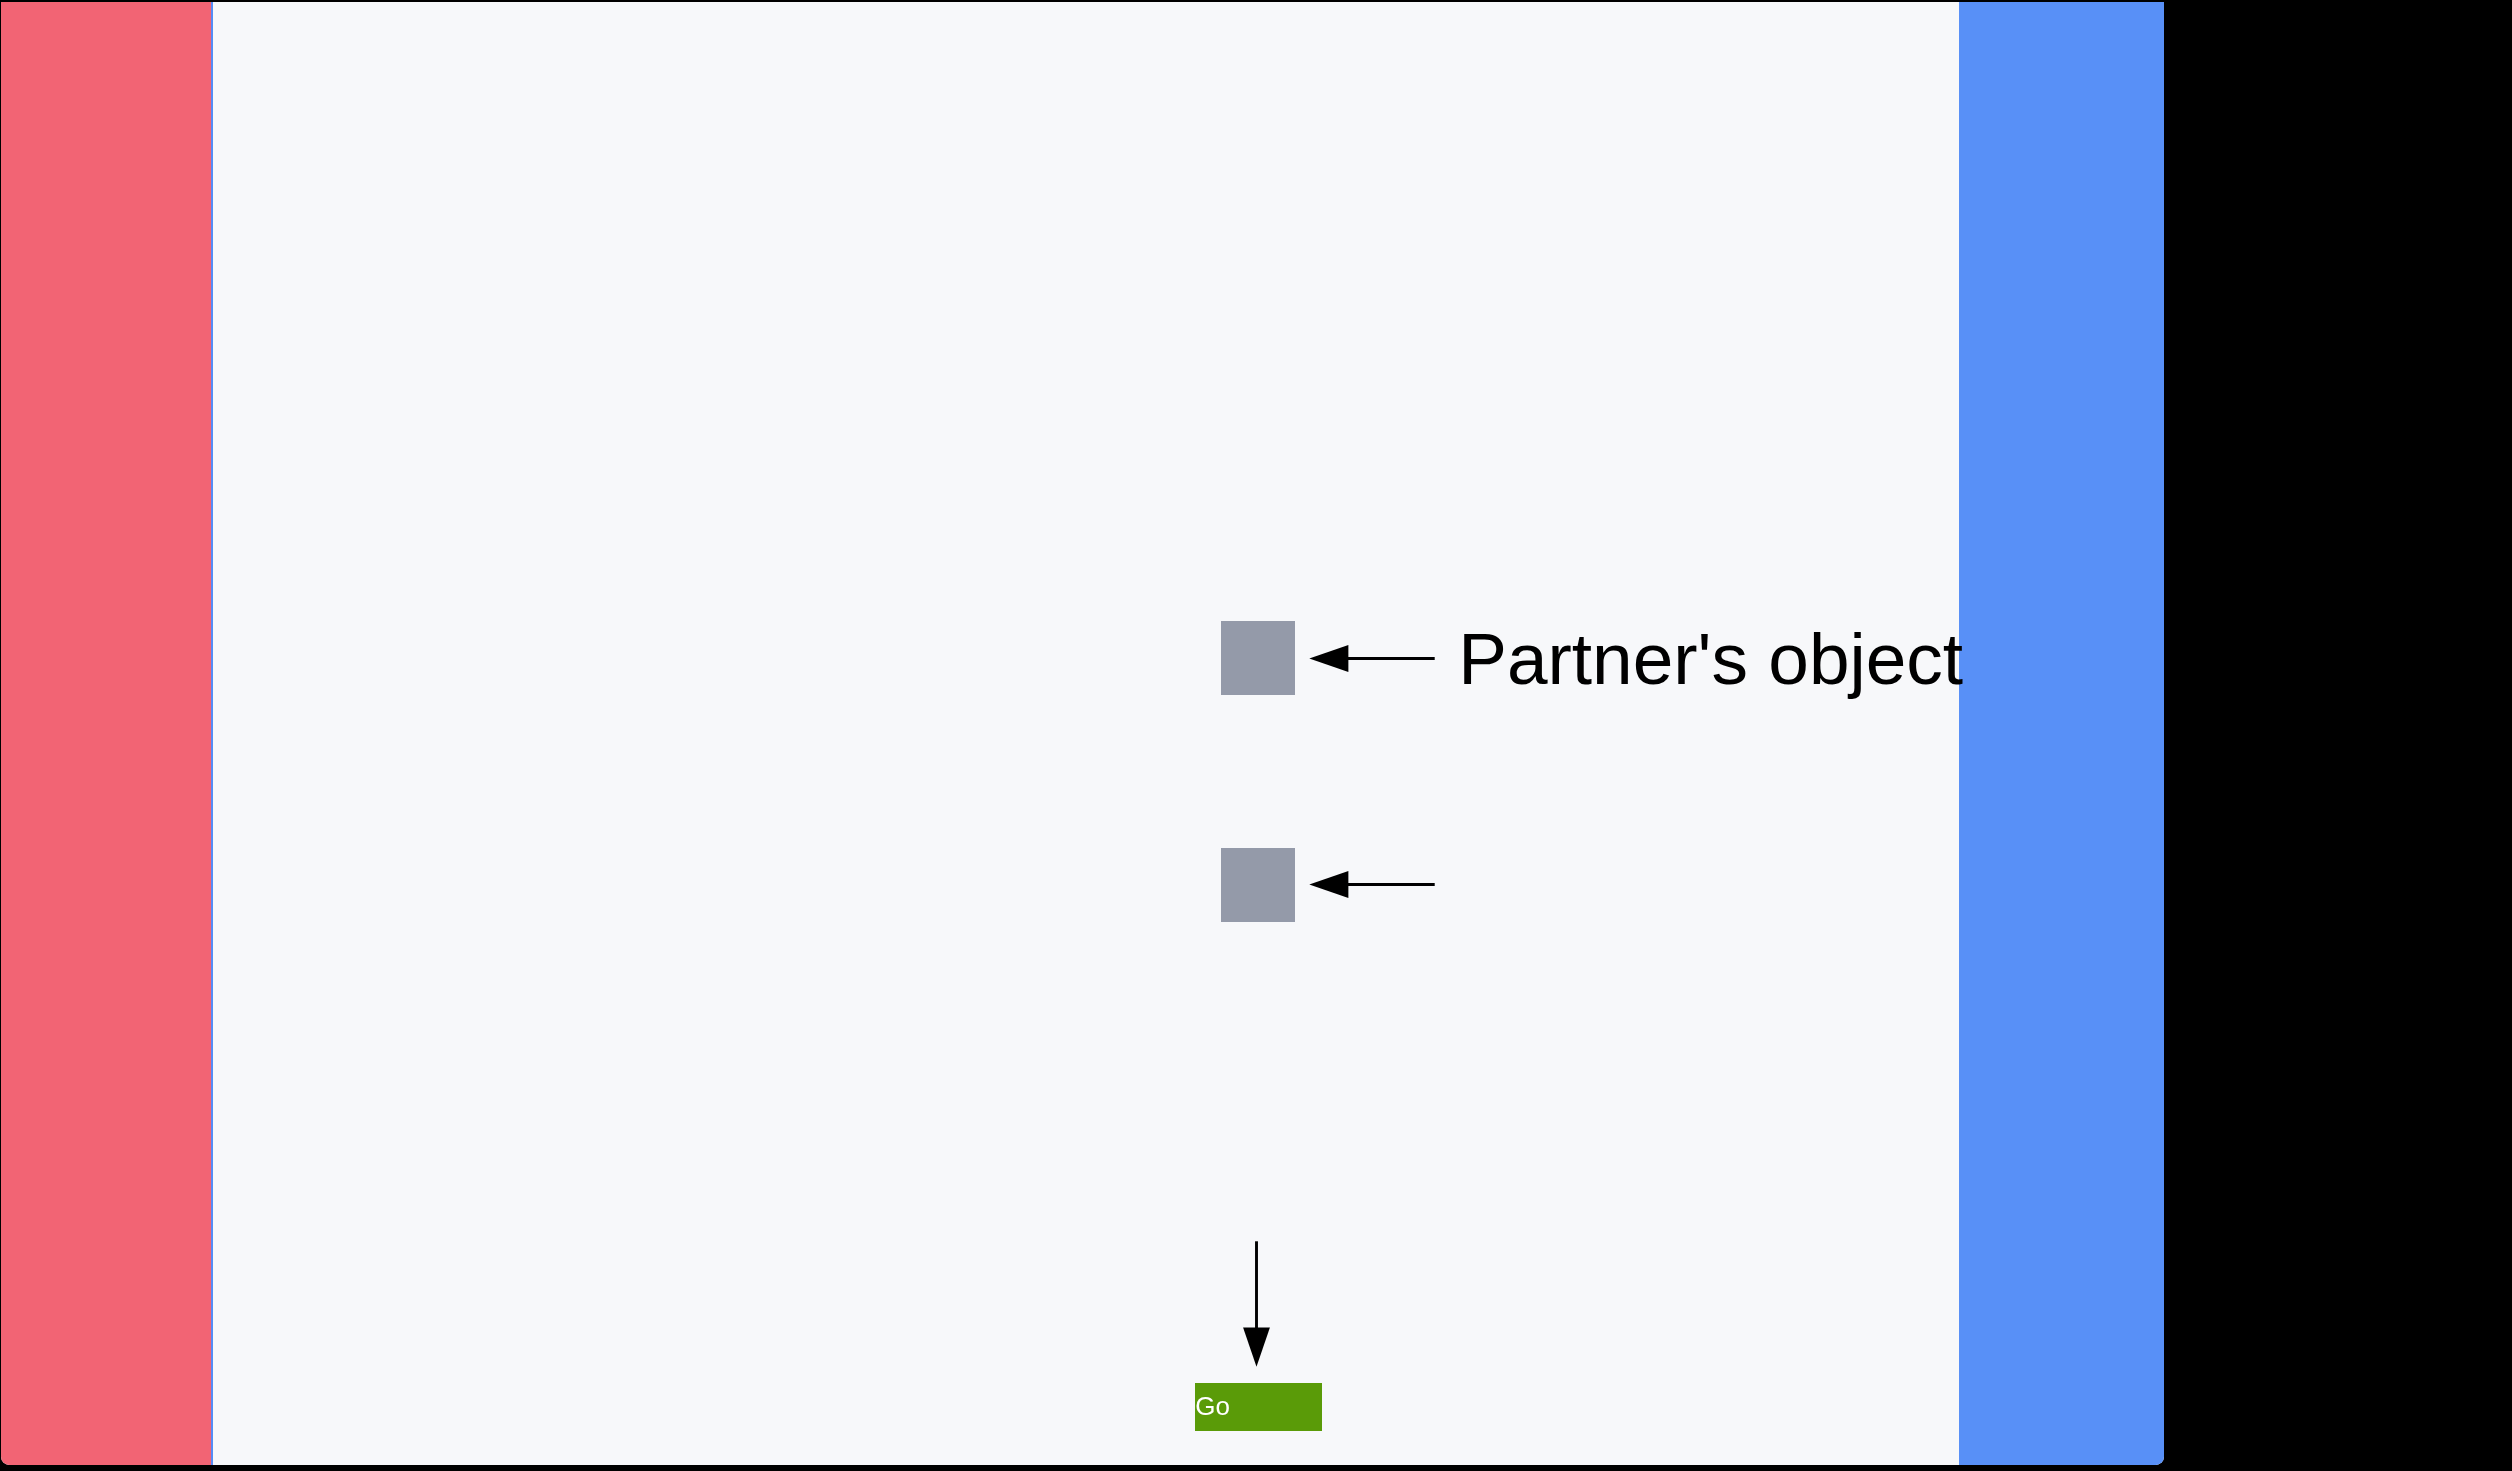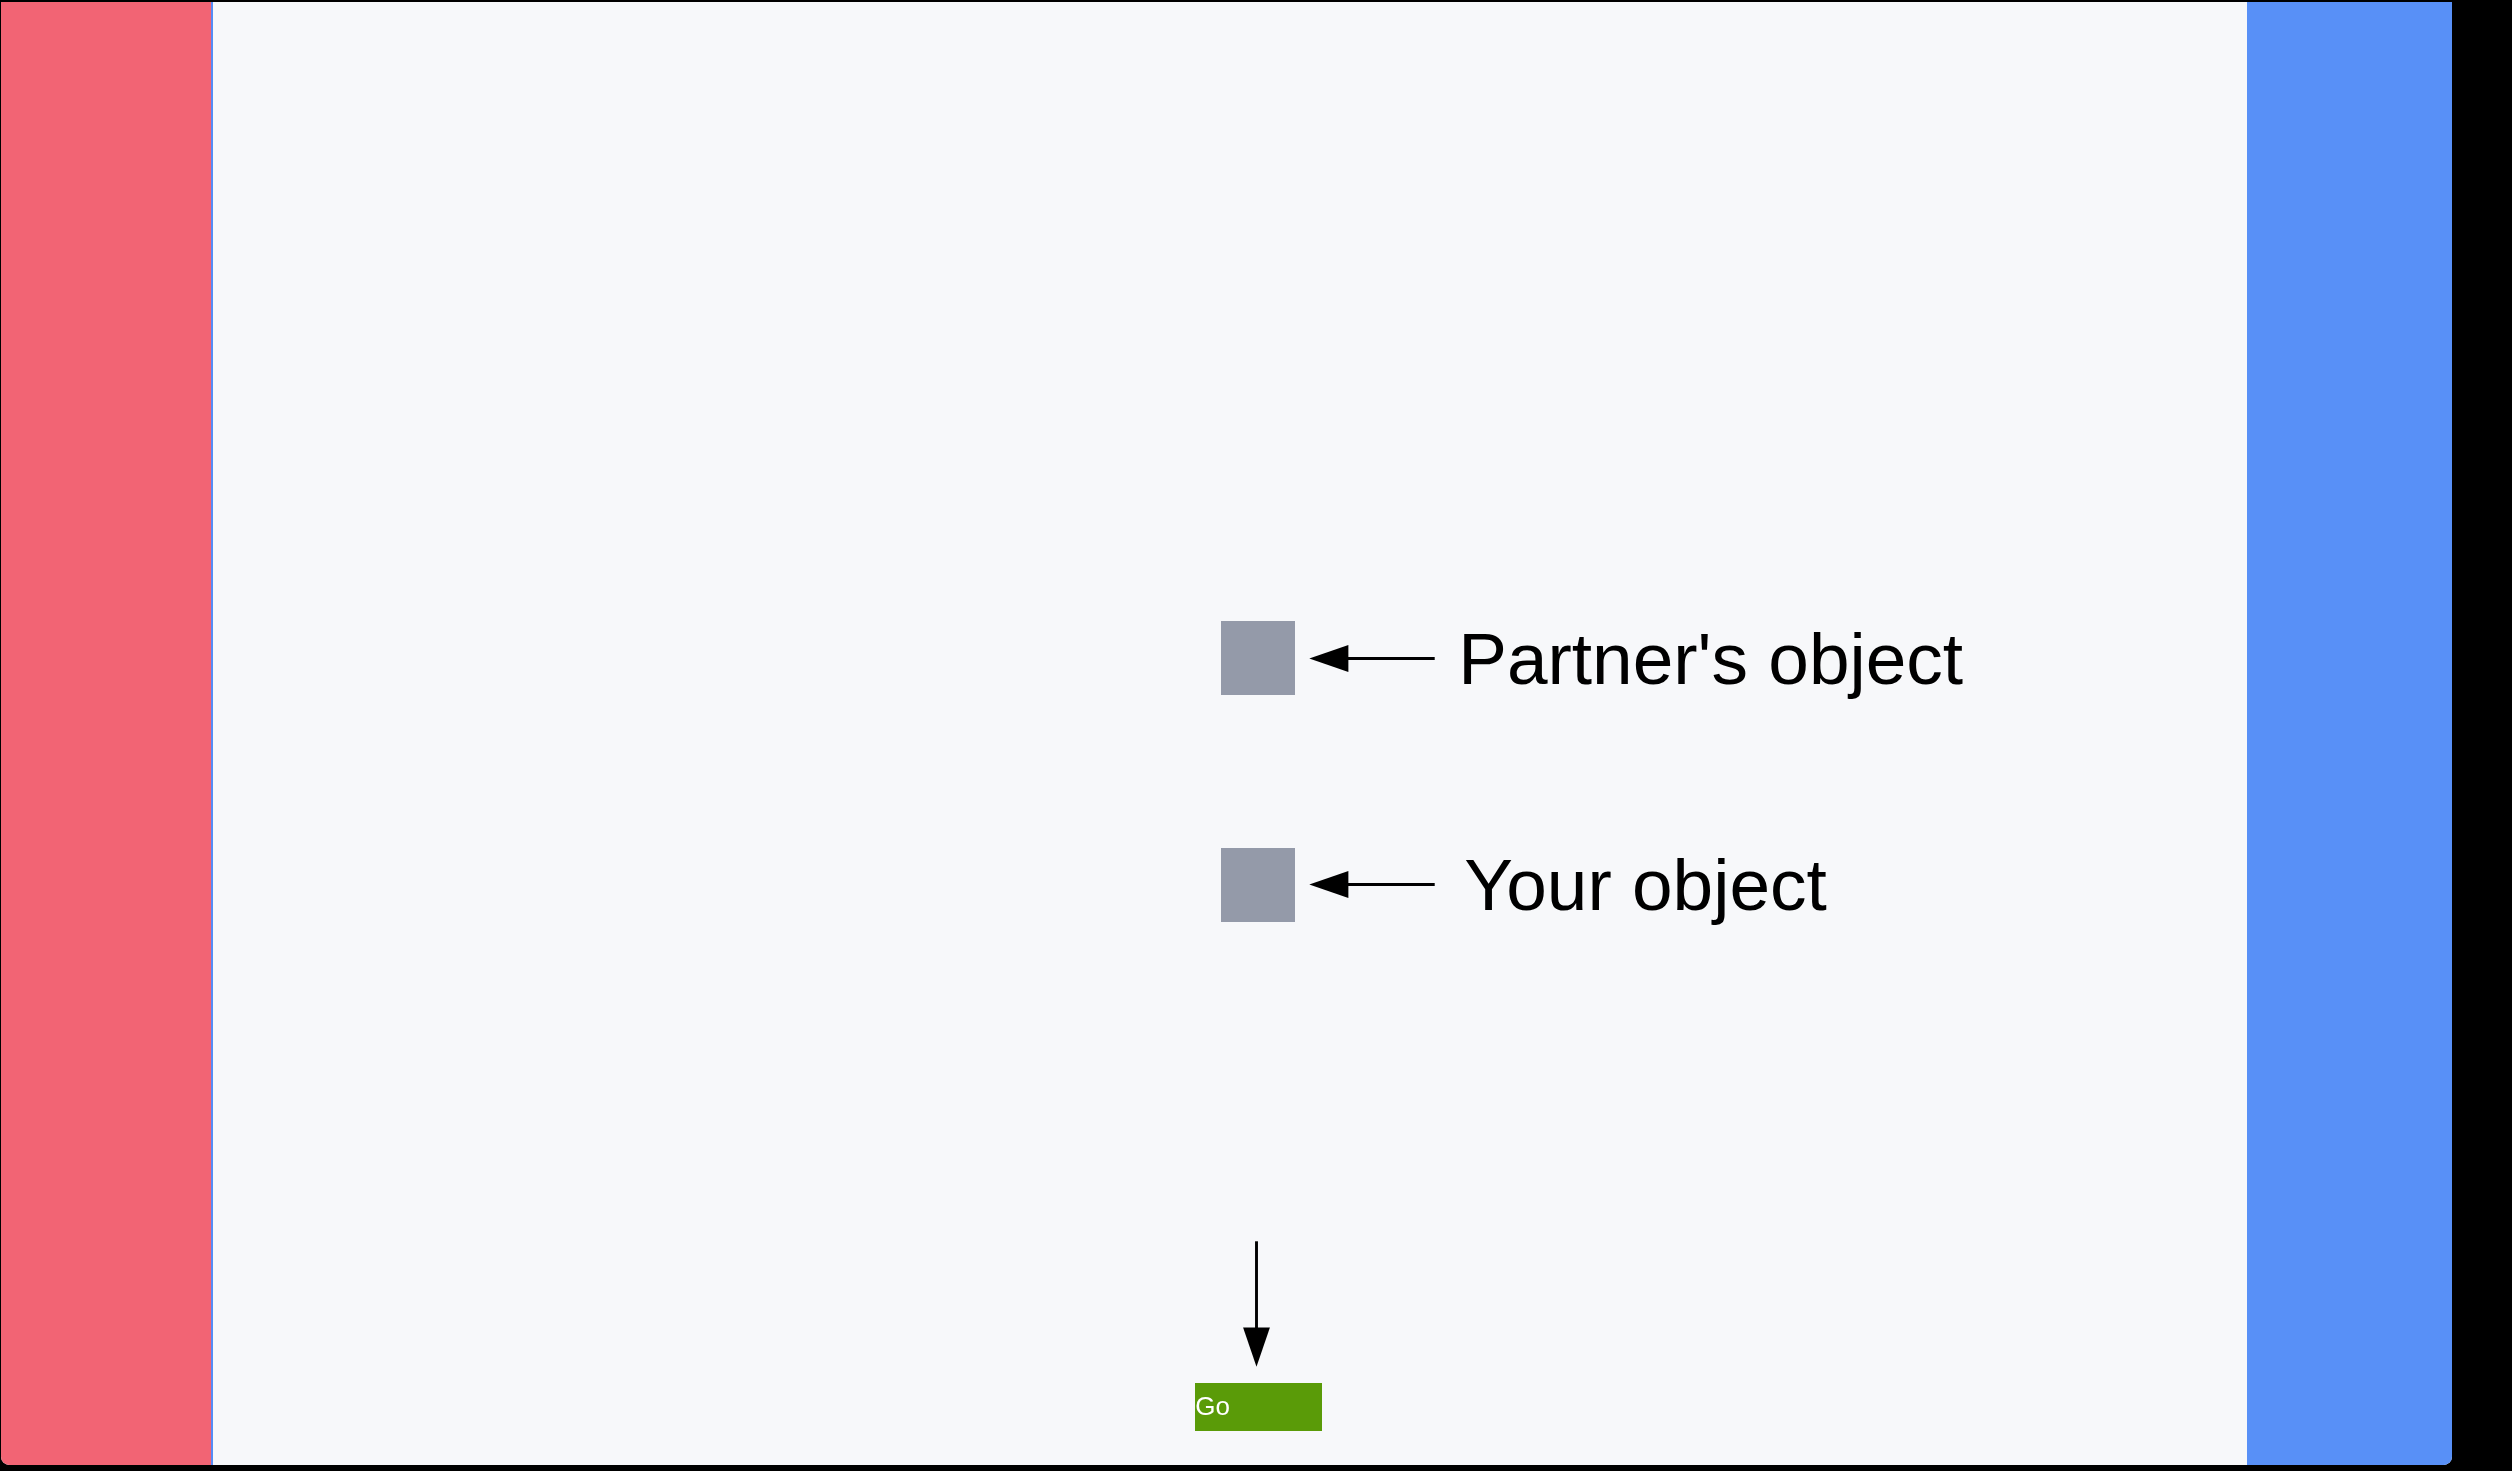--- a/index.html
+++ b/index.html
@@ -8,21 +8,21 @@
     font-family: "Liberation Sans", "DejaVu Sans", sans-serif;
     overflow: hidden;
   }
   #canvas {
     position: relative;
     width: 2512px; height: 1471px;
   }
   #viewport {
     position: absolute;
     left: 1.2px; top: 1.8px;
-    width: 2451px; height: 1463px;
+    width: 2163px; height: 1463px;
     border-bottom-left-radius: 8.2px;
     border-bottom-right-radius: 8.2px;
     overflow: hidden;
   }
   .zone {
     position: absolute;
     top: 0; bottom: 0;
   }
   #red-zone   { left: 0; width: 210px; }
   #zone-divider { position: absolute; top: 0; bottom: 0; left: 210px; width: 2.3px; }
@@ -79,21 +79,20 @@
     <svg id="partner-arrow" class="arrow-h" viewBox="0 0 215 60" style="color: rgb(0, 0, 0);">
       <line x1="60" y1="30" x2="215" y2="30" stroke="currentColor" stroke-width="5"></line>
       <polygon points="0,30 67,7 67,53" fill="currentColor"></polygon>
     </svg>
     <div id="partner-label" class="annotation-label" style="color: rgb(0, 0, 0);">Partner's object</div>
 
     <svg id="your-arrow" class="arrow-h" viewBox="0 0 215 60" style="color: rgb(0, 0, 0);">
       <line x1="60" y1="30" x2="215" y2="30" stroke="currentColor" stroke-width="5"></line>
       <polygon points="0,30 67,7 67,53" fill="currentColor"></polygon>
     </svg>
-    <div id="your-label" class="annotation-label" style="color: rgb(0, 0, 0);">Your object</div>
 
     <svg id="go-arrow" class="arrow-v" viewBox="0 0 60 215" style="color: rgb(0, 0, 0);">
       <line x1="30" y1="0" x2="30" y2="150" stroke="currentColor" stroke-width="5"></line>
       <polygon points="30,215 7,148 53,148" fill="currentColor"></polygon>
     </svg>
 
     <button id="go-button" style="background-color: rgb(90, 155, 8); color: rgb(255, 255, 255);">
       <span>Go</span>
     </button>
 

